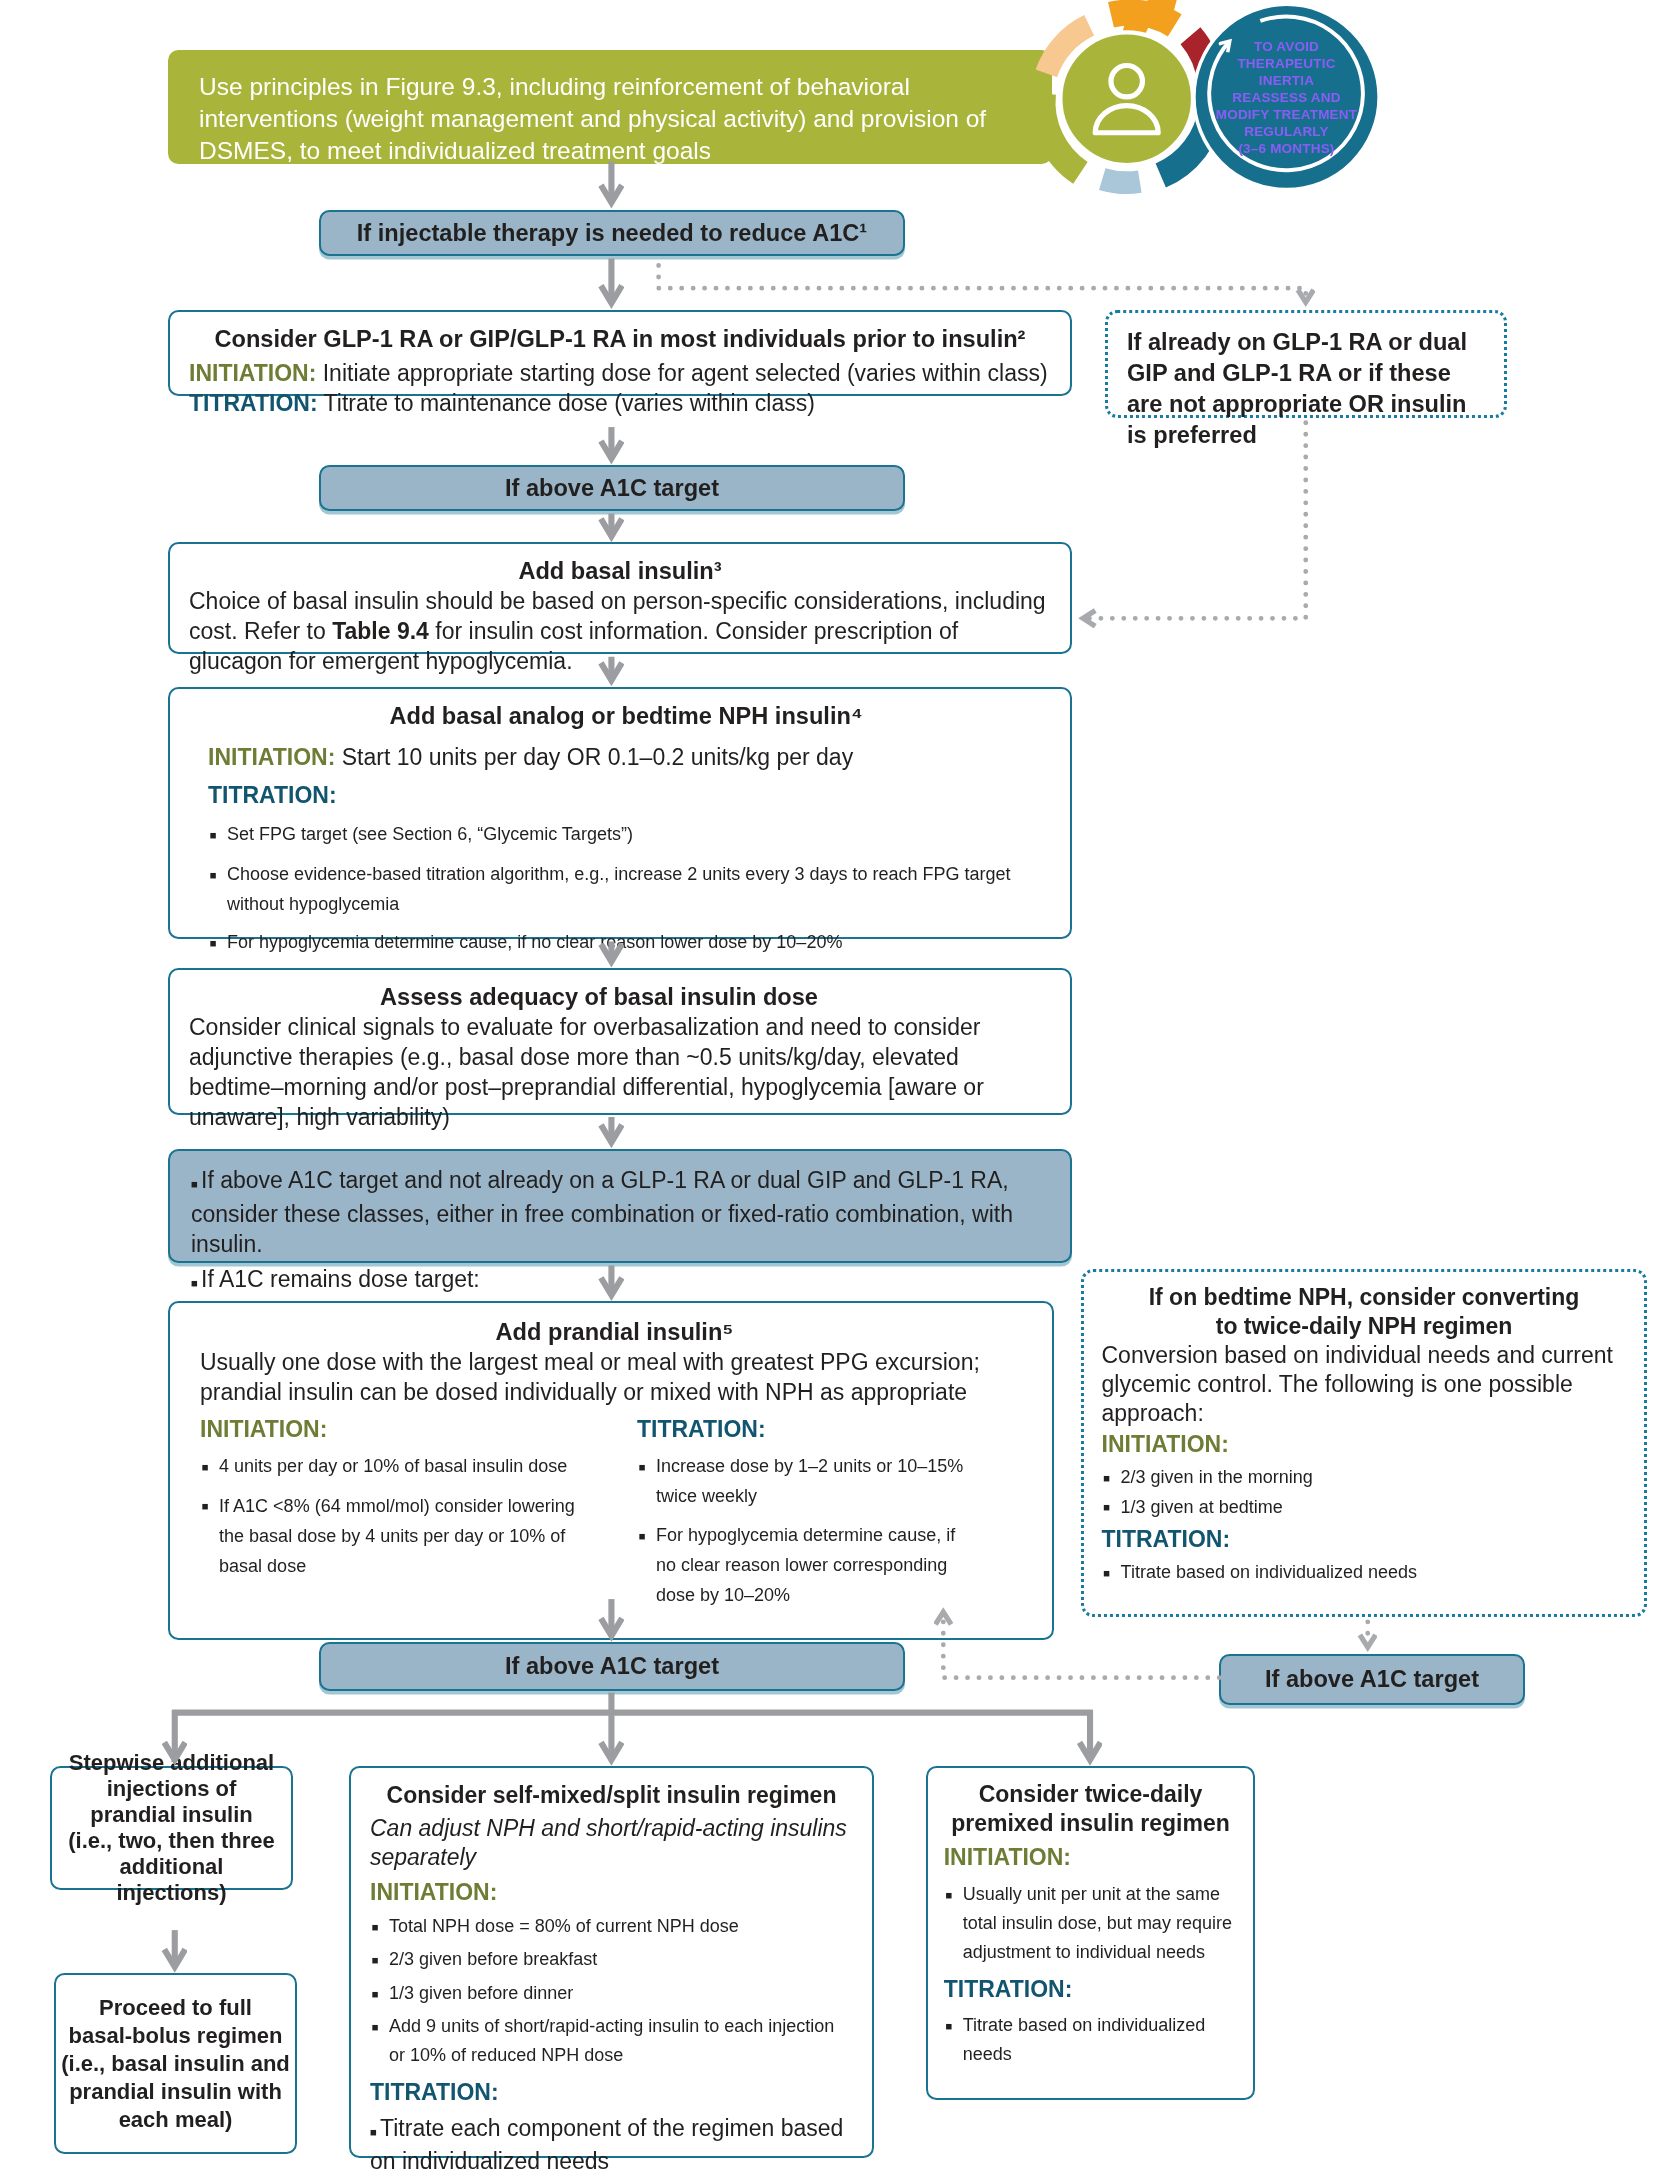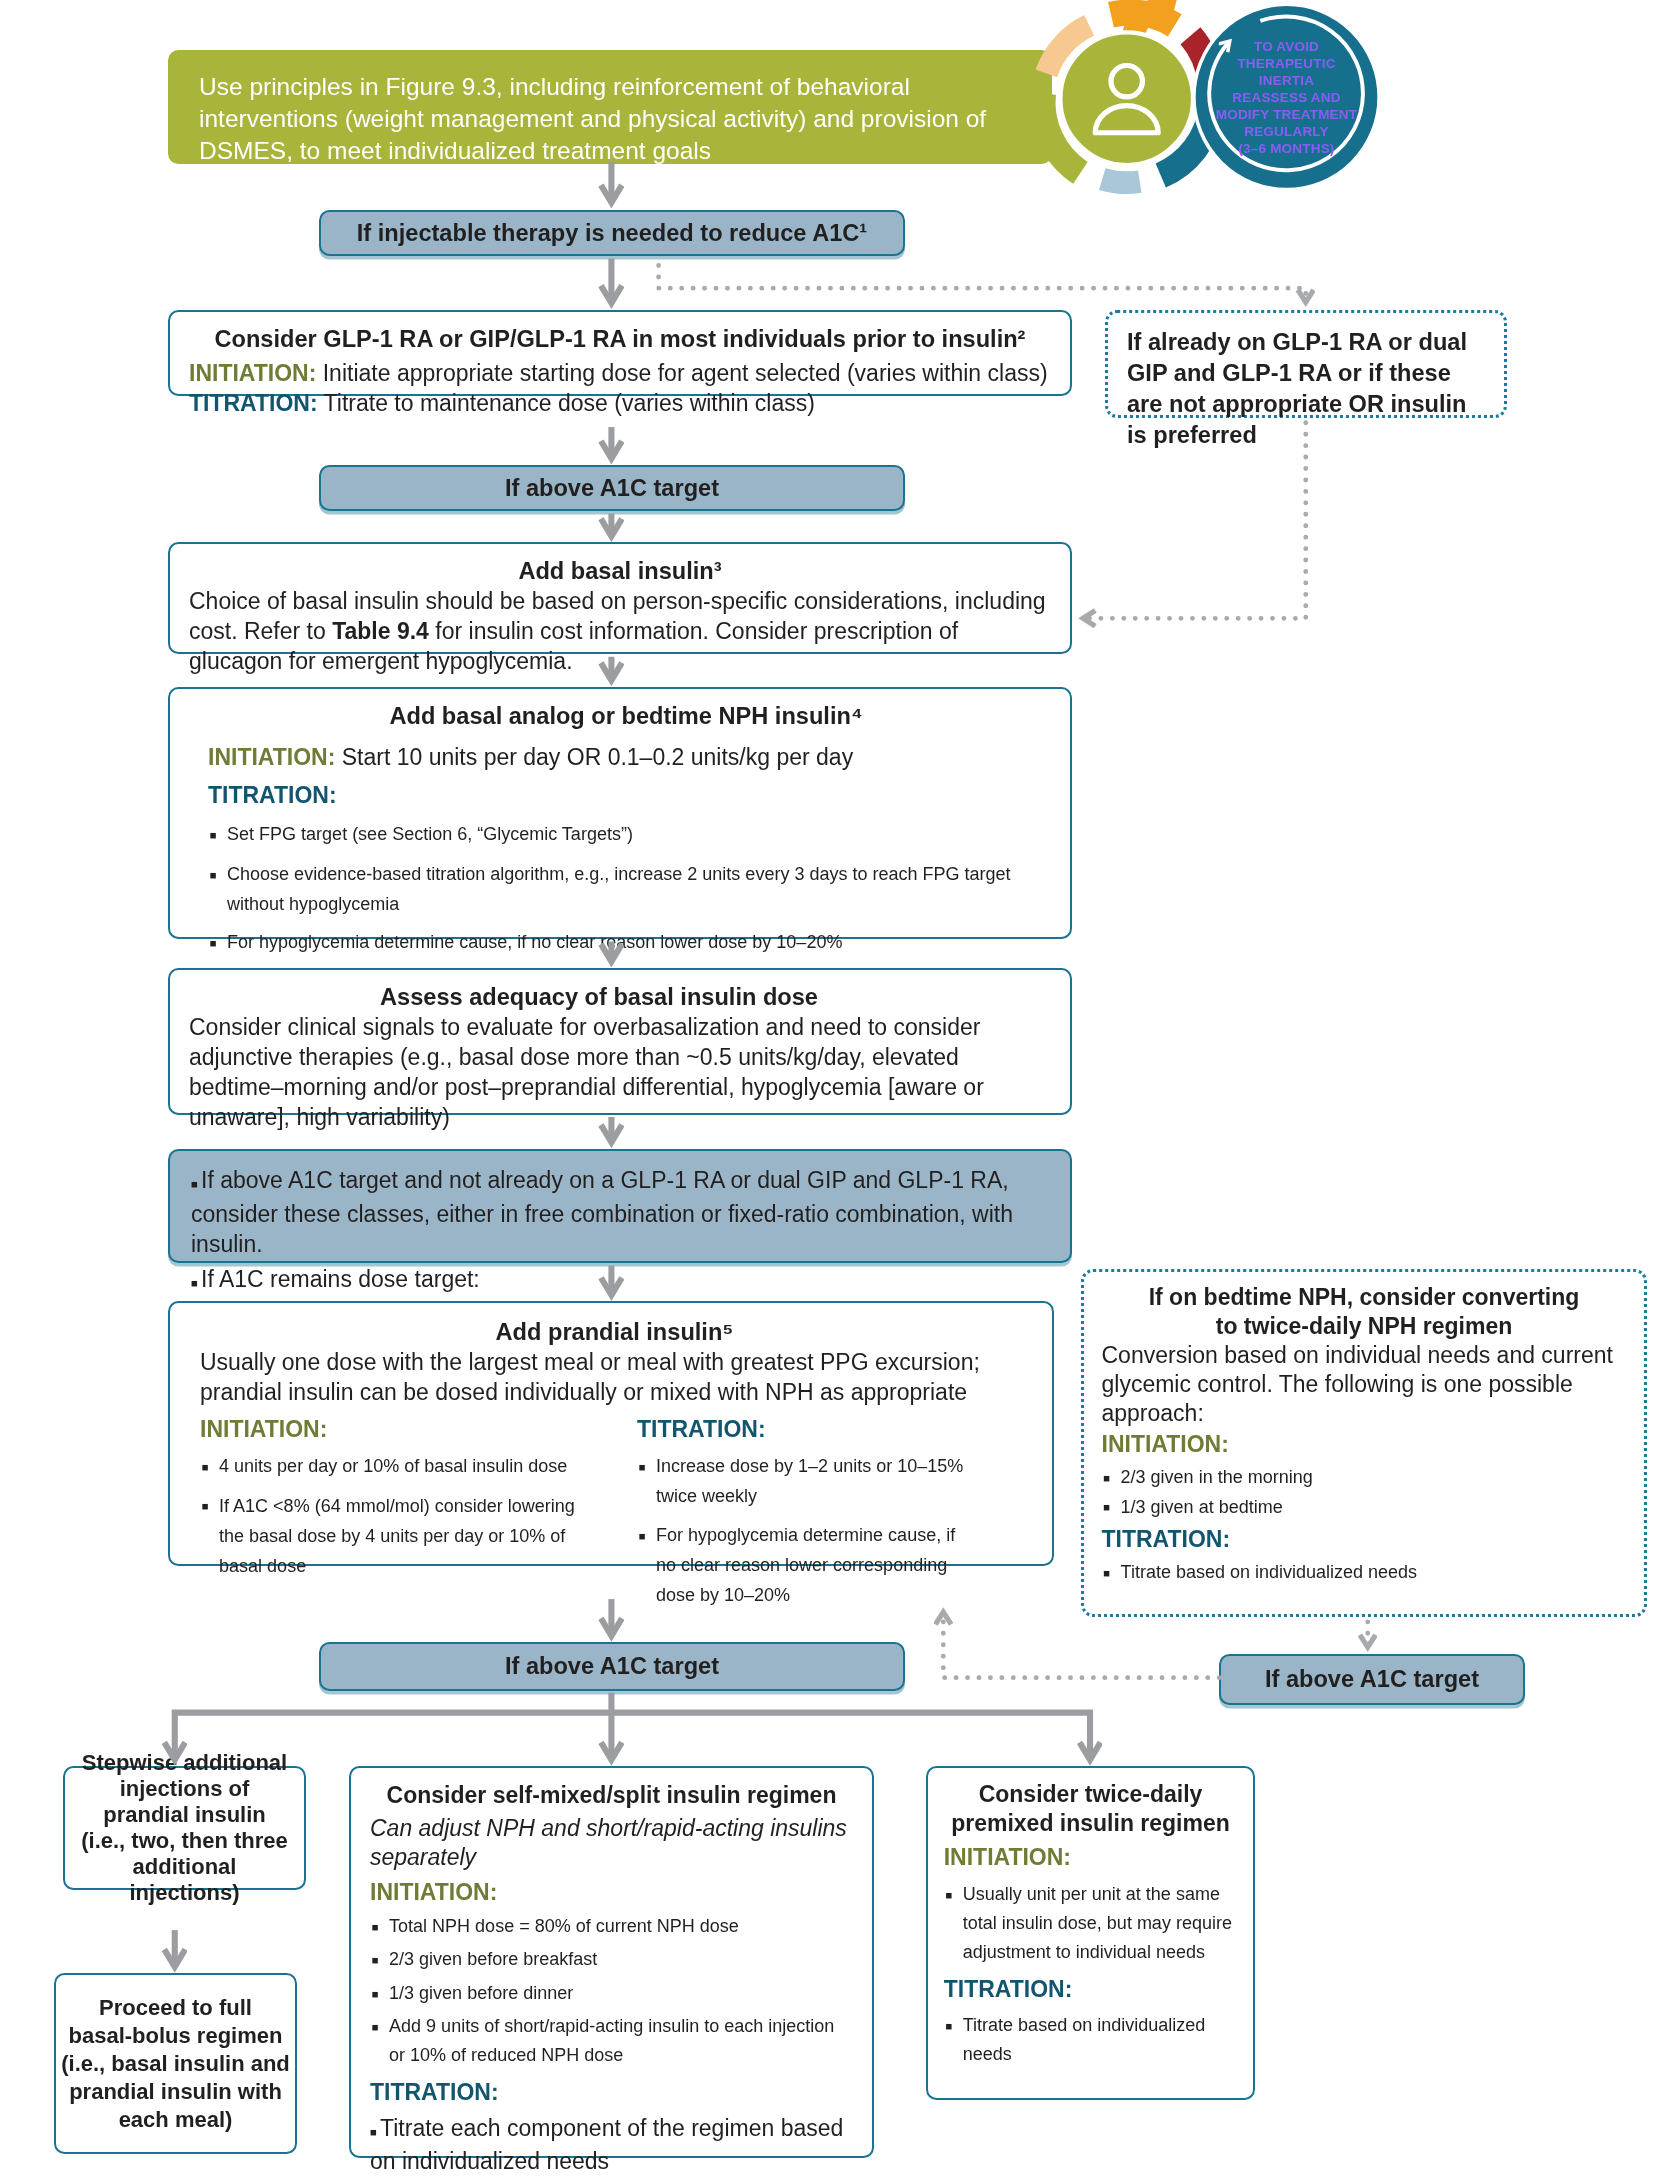--- a/index.html
+++ b/index.html
@@ -94,21 +94,21 @@
   <div class="abs box pad" style="left:168px;top:968px;width:904px;height:147px;padding-right:61px;">
     <div class="ttl">Assess adequacy of basal insulin dose</div>
     <div class="body-t">Consider clinical signals to evaluate for overbasalization and need to consider adjunctive therapies (e.g., basal dose more than ~0.5 units/kg/day, elevated bedtime–morning and/or post–preprandial differential, hypoglycemia [aware or unaware], high variability)</div>
   </div>
 
   <div class="abs box bluepane" style="left:168px;top:1149px;width:904px;height:114px;padding:14px 21px;">
     <div class="bullet-flat">If above A1C target and not already on a GLP-1 RA or dual GIP and GLP-1 RA, consider these classes, either in free combination or fixed-ratio combination, with insulin.</div>
     <div class="bullet-flat" style="margin-top:5.2px;">If A1C remains dose target:</div>
   </div>
 
-  <div class="abs box" style="left:168px;top:1301px;width:886px;height:265px;padding:14px 23px 8.7px 30px;">
+  <div class="abs box" style="left:168px;top:1301px;width:886px;height:339px;padding:14px 23px 8.7px 30px;">
     <div class="ttl">Add prandial insulin⁵</div>
     <div class="body-t">Usually one dose with the largest meal or meal with greatest PPG excursion; prandial insulin can be dosed individually or mixed with NPH as appropriate</div>
     <div class="cols" style="margin-top:7px;">
       <div style="width:52%;">
         <div class="body-t lbl-init">INITIATION:</div>
         <div class="stack" style="margin-top:7px;">
           <div class="bullet" style="padding-right:26px;">4 units per day or 10% of basal insulin dose</div>
           <div class="bullet" style="padding-right:26px;">If A1C &lt;8% (64 mmol/mol) consider lowering the basal dose by 4 units per day or 10% of basal dose</div>
         </div>
       </div>
@@ -136,21 +136,21 @@
   </div>
 
   <div class="abs box blue" style="left:319px;top:1642px;width:586px;height:49px;">
     <span>If above A1C target</span>
   </div>
 
   <div class="abs box blue" style="left:1219px;top:1654px;width:306px;height:51px;">
     <span>If above A1C target</span>
   </div>
 
-  <div class="abs box" style="left:63px;top:1766px;width:243px;height:124px;display:flex;align-items:center;justify-content:center;">
+  <div class="abs box" style="left:50px;top:1766px;width:243px;height:124px;display:flex;align-items:center;justify-content:center;">
     <div class="pre-line" style="font-weight:bold;font-size:22px;line-height:26px;text-align:center;">Stepwise additional
 injections of
 prandial insulin
 (i.e., two, then three
 additional
 injections)</div>
   </div>
 
   <div class="abs box" style="left:54px;top:1973px;width:243px;height:181px;display:flex;align-items:center;justify-content:center;">
     <div class="pre-line" style="font-weight:bold;font-size:22px;line-height:28px;text-align:center;">Proceed to full

